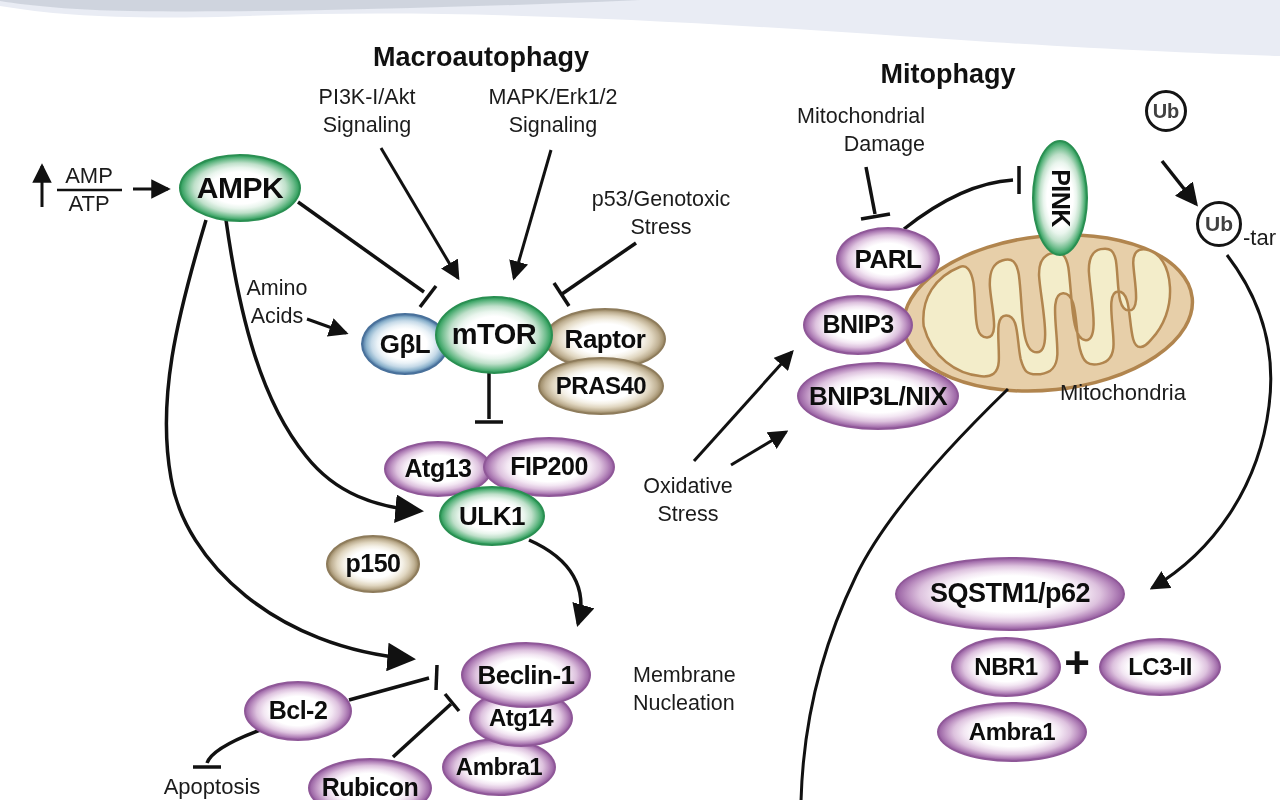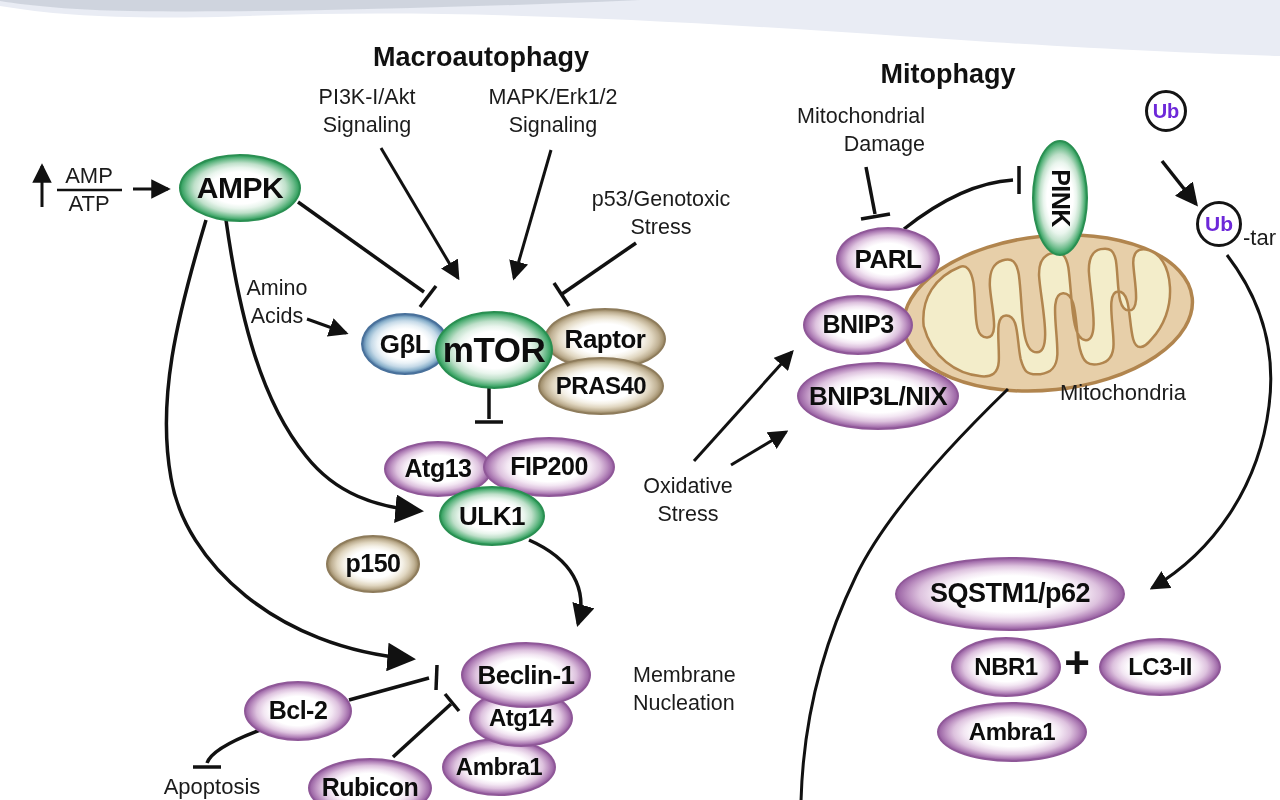--- a/index.html
+++ b/index.html
@@ -16,21 +16,21 @@
     font-weight:bold;color:#0d0d0d;text-align:center;line-height:1.02;
     white-space:pre-line;letter-spacing:-0.5px;
   }
   .n-purple{background:radial-gradient(closest-side,#ffffff 0%,#ffffff 52%,#f3e7f3 66%,#ddc2de 80%,#bb8fc0 91%,#9a63a4 100%);border:2px solid #8f5898;}
   .n-green {background:radial-gradient(closest-side,#ffffff 0%,#ffffff 50%,#e9f5ed 64%,#bfe0ca 78%,#6fbd8d 91%,#33a05f 100%);border:2px solid #2a8f52;}
   .n-blue  {background:radial-gradient(closest-side,#ffffff 0%,#ffffff 52%,#eaf2f7 66%,#c6dae8 80%,#8db3cd 92%,#567fa8 100%);border:2px solid #49719b;}
   .n-tan   {background:radial-gradient(closest-side,#ffffff 0%,#ffffff 52%,#f4f0e6 66%,#e0d6c0 80%,#c0b194 92%,#9e8c69 100%);border:2px solid #8e7c5c;}
   .badge{
     position:absolute;z-index:5;border-radius:50%;background:#fff;
     border:3px solid #141414;display:flex;align-items:center;justify-content:center;
-    font-weight:bold;color:#6d28d9;
+    font-weight:bold;color:#404040;
   }
   .lbl{
     position:absolute;z-index:2;color:#1b1b1b;text-align:center;
     white-space:pre-line;line-height:1.28;
   }
   .lbl.bold{font-weight:bold;color:#111;}
 </style>
 </head>
 <body>
 
@@ -77,21 +77,21 @@
       <path d="M1019,166 L1019,194" fill="none" stroke="#111111" stroke-width="3.5" stroke-linecap="butt"></path>
       <path d="M1162,161 L1196,204" fill="none" stroke="#111111" stroke-width="3.5" stroke-linecap="butt" marker-end="url(#arr)"></path>
       <path d="M1227,255 C1263,302 1276,352 1269,406 C1259,487 1213,552 1152,588" fill="none" stroke="#111111" stroke-width="3" stroke-linecap="butt" marker-end="url(#arr)"></path>
       <path d="M1008,389 C945,450 885,516 856,576 C822,646 803,722 801,802" fill="none" stroke="#111111" stroke-width="3" stroke-linecap="butt"></path>
       <path d="M694,461 L792,352" fill="none" stroke="#111111" stroke-width="3" stroke-linecap="butt" marker-end="url(#arr)"></path>
       <path d="M731,465 L786,432" fill="none" stroke="#111111" stroke-width="3" stroke-linecap="butt" marker-end="url(#arr)"></path>
     </svg>
     <div class="node n-blue" style="left: 361px; top: 313px; width: 84px; height: 58px; font-size: 26px;"><span>GβL</span></div>
     <div class="node n-tan" style="left: 544px; top: 308px; width: 118px; height: 58px; font-size: 26px;"><span>Raptor</span></div>
     <div class="node n-tan" style="left: 538px; top: 357px; width: 122px; height: 54px; font-size: 24px;"><span>PRAS40</span></div>
-    <div class="node n-green" style="left: 435px; top: 311px; width: 114px; height: 74px; font-size: 35px; text-align: center;"><span>mTOR</span></div>
+    <div class="node n-green" style="left: 435px; top: 296px; width: 114px; height: 74px; font-size: 29px; text-align: center;"><span>mTOR</span></div>
     <div class="node n-green" style="left: 179px; top: 154px; width: 118px; height: 64px; font-size: 30px;"><span>AMPK</span></div>
     <div class="node n-purple" style="left: 384px; top: 441px; width: 104px; height: 52px; font-size: 25px;"><span>Atg13</span></div>
     <div class="node n-purple" style="left: 483px; top: 437px; width: 128px; height: 56px; font-size: 25px;"><span>FIP200</span></div>
     <div class="node n-green" style="left: 439px; top: 486px; width: 102px; height: 56px; font-size: 26px;"><span>ULK1</span></div>
     <div class="node n-tan" style="left: 326px; top: 535px; width: 90px; height: 54px; font-size: 25px;"><span>p150</span></div>
     <div class="node n-purple" style="left: 442px; top: 738px; width: 110px; height: 54px; font-size: 24px;"><span>Ambra1</span></div>
     <div class="node n-purple" style="left: 469px; top: 689px; width: 100px; height: 54px; font-size: 24px;"><span>Atg14</span></div>
     <div class="node n-purple" style="left: 461px; top: 642px; width: 126px; height: 62px; font-size: 26px;"><span>Beclin-1</span></div>
     <div class="node n-purple" style="left: 308px; top: 758px; width: 120px; height: 56px; font-size: 25px;"><span>Rubicon</span></div>
     <div class="node n-purple" style="left: 244px; top: 681px; width: 104px; height: 56px; font-size: 25px;"><span>Bcl-2</span></div>

